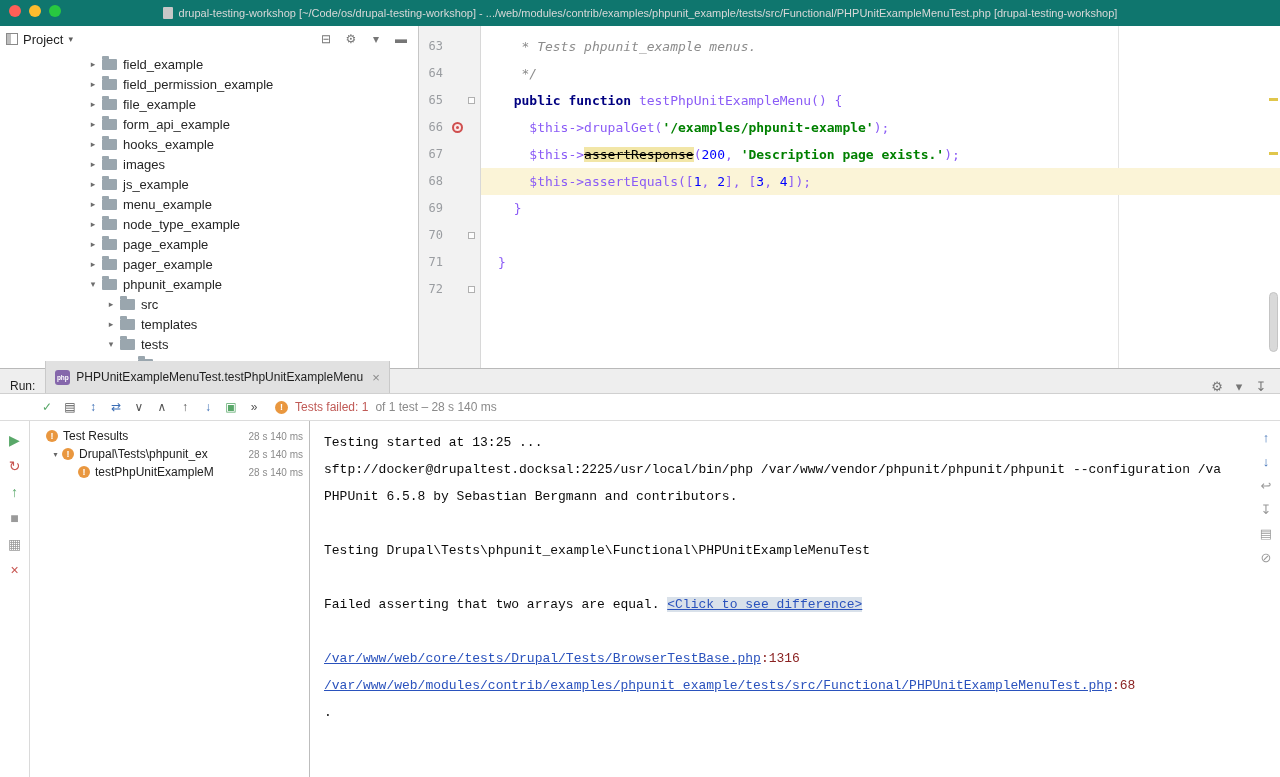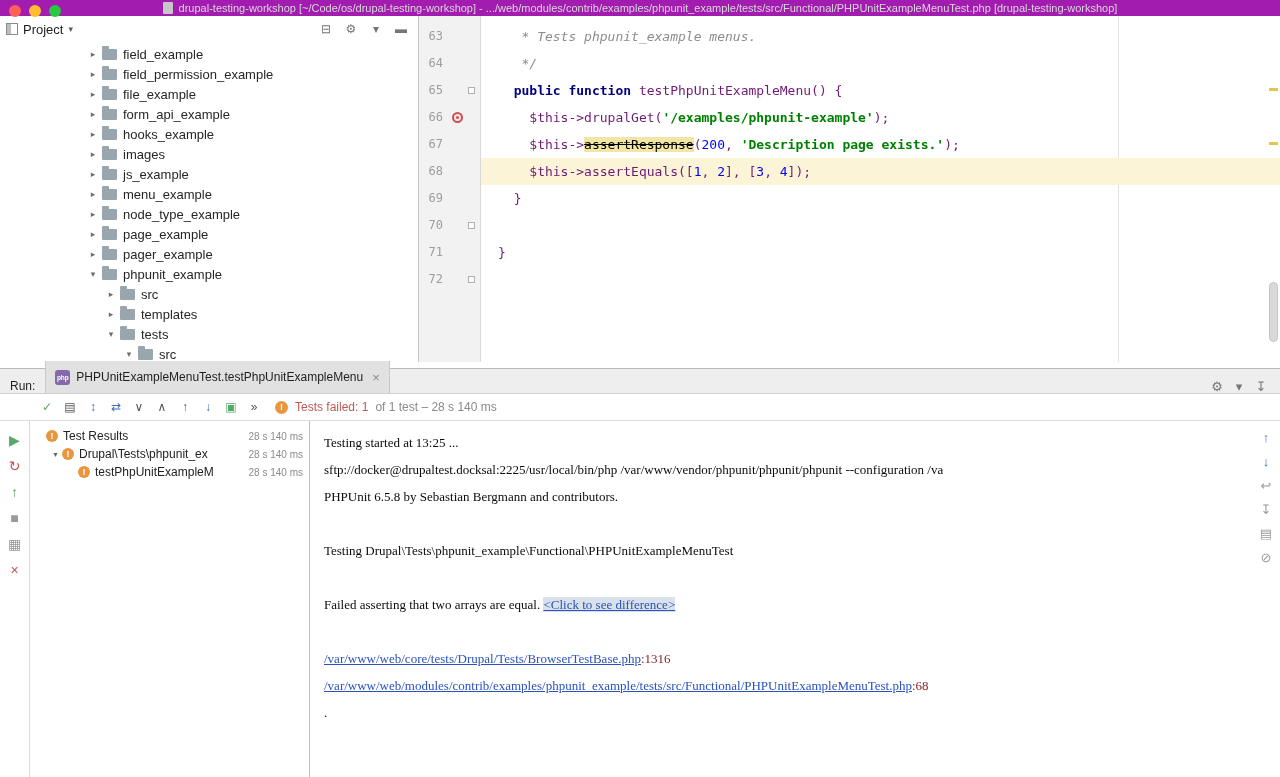--- a/index.html
+++ b/index.html
@@ -1,20 +1,20 @@
 <!DOCTYPE html>
 <html><head>
 <meta charset="utf-8">
 <style>
   * { box-sizing: border-box; margin: 0; padding: 0; }
   html,body { width:1280px; height:777px; overflow:hidden; background:#fff;
               font-family:"Liberation Sans", sans-serif; cursor:default; }
 
   
-  .titlebar { height:16px; background:#a21caf; display:flex; align-items:center; position:relative;justify-content:flex-end; }
+  .titlebar { height:26px; background:#0f766e; display:flex; align-items:center; position:relative;justify-content:flex-end; }
   .traffic-lights { position:absolute; left:9px; top:5px; display:flex; gap:8px; }
   .tl { width:12px; height:12px; border-radius:50%; }
   .title-wrap { margin:0 auto; display:flex; align-items:center; gap:6px; max-width:1200px; overflow:hidden; }
   .doc-icon { width:10px; height:12px; background:#c7c7c7; border-radius:1px; flex:none; }
   .title-text { color:#d8d8d8; font-size:11px; white-space:nowrap; }
 
   
   .main-row { display:flex; height:346px; }
 
   .project-panel { width:419px; min-width:419px; border-right:1px solid #c6c6c6; background:#fff; display:flex; flex-direction:column; }
@@ -40,21 +40,21 @@
   .gutter-icon-cell { width:38px; position:relative; flex:none; }
   .bp-icon { position:absolute; left:9px; top:8px; width:11px; height:11px; border-radius:50%; border:2px solid #cf4f4f; background:#fbe9e9; }
   .bp-icon::after { content:""; position:absolute; left:2px; top:2px; width:3px; height:3px; border-radius:50%; background:#cf4f4f; }
   .fold-mark { position:absolute; right:6px; top:10px; width:7px; height:7px; border:1px solid #b0b0b0; background:#fdfdfd; }
   .code-cell { flex:1; padding-left:17px; white-space:pre; color:#000; }
   .hl-row .code-cell { background:#fbf4d7; }
   .tk-comment { color:#8c8c8c; font-style:italic; }
   .tk-keyword { color:#000080; font-weight:bold; }
   .tk-string  { color:#008000; font-weight:bold; }
   .tk-number  { color:#0000ff; }
-  .tk-plain   { color:#701a75; }
+  .tk-plain   { color:#8b5cf6; }
   .tk-deprecated { color:#000; text-decoration:line-through; background:#f2e6a7; }
   .editor-scrollbar { position:absolute; right:2px; top:266px; width:9px; height:60px; background:#d9d9d9; border:1px solid #c4c4c4; border-radius:5px; }
   .stripe-mark { position:absolute; right:2px; width:9px; height:3px; background:#e0c64b; }
   .stripe-mark.m1 { top:72px; } .stripe-mark.m2 { top:126px; }
 
   
   .run-panel { position:absolute; left:0; right:0; top:368px; bottom:0; border-top:1px solid #b9b9b9; display:flex; flex-direction:column; background:#fff; }
   .run-tabbar { height:25px; min-height:25px; background:#eeeeee; border-bottom:1px solid #d0d0d0; display:flex; align-items:flex-end; font-size:12px; padding-left:10px; }
   .run-label { margin-right:10px; color:#1f1f1f; }
   .run-tab { height:32px; display:flex; align-items:center; gap:6px; padding:0 9px; background:#e1e1e1; border-left:1px solid #c9c9c9; border-right:1px solid #c9c9c9; }
@@ -73,21 +73,21 @@
   .left-strip { width:30px; min-width:30px; border-right:1px solid #dadada; display:flex; flex-direction:column; align-items:center; gap:12px; padding-top:12px; font-size:14px; }
   .test-tree { width:280px; min-width:280px; border-right:1px solid #bdbdbd; padding-top:6px; font-size:12px; overflow:hidden; }
   .tt-row { height:18px; display:flex; align-items:center; padding-right:6px; white-space:nowrap; overflow:hidden; }
   .tt-chevron { width:11px; font-size:8px; color:#666; text-align:center; flex:none; }
   .warn-badge { width:13px; height:13px; border-radius:50%; background:#e9973f; color:#fff; font-size:9px; font-weight:bold; display:inline-flex; align-items:center; justify-content:center; flex:none; font-family:"Liberation Sans",sans-serif; }
   .tt-row .warn-badge { width:12px; height:12px; margin:0 5px 0 1px; }
   .tt-label { color:#222; overflow:hidden; }
   .tt-time { margin-left:auto; color:#8c8c8c; font-size:10px; padding-left:8px; flex:none; }
 
   .console { flex:1; position:relative; overflow:hidden; }
-  .console-lines { position:absolute; left:14px; top:8px; right:30px; font-family:Liberation Serif, serif; font-size:13px; line-height:27px; white-space:pre; color:#0b0b0b; overflow:hidden; }
+  .console-lines { position:absolute; left:14px; top:8px; right:30px; font-family:Liberation Mono, monospace; font-size:13px; line-height:27px; white-space:pre; color:#0b0b0b; overflow:hidden; }
   .console-line { height:27px; }
   .c-link { color:#2a52bd; text-decoration:underline; cursor:pointer; }
   .c-ref { color:#8b2222; }
   .c-hl { background:#d9e1ea; }
   .console-tools { position:absolute; right:3px; top:10px; width:22px; display:flex; flex-direction:column; gap:11px; align-items:center; font-size:13px; }
 
   .ui-icon { display:inline-block; min-width:14px; text-align:center; line-height:1; }
   .ic-green { color:#59a869; } .ic-red { color:#c75450; } .ic-blue { color:#3b6eb5; }
   .ic-dark { color:#555; } .ic-gray { color:#9a9a9a; } .ic-dim { color:#767676; }
 </style>

